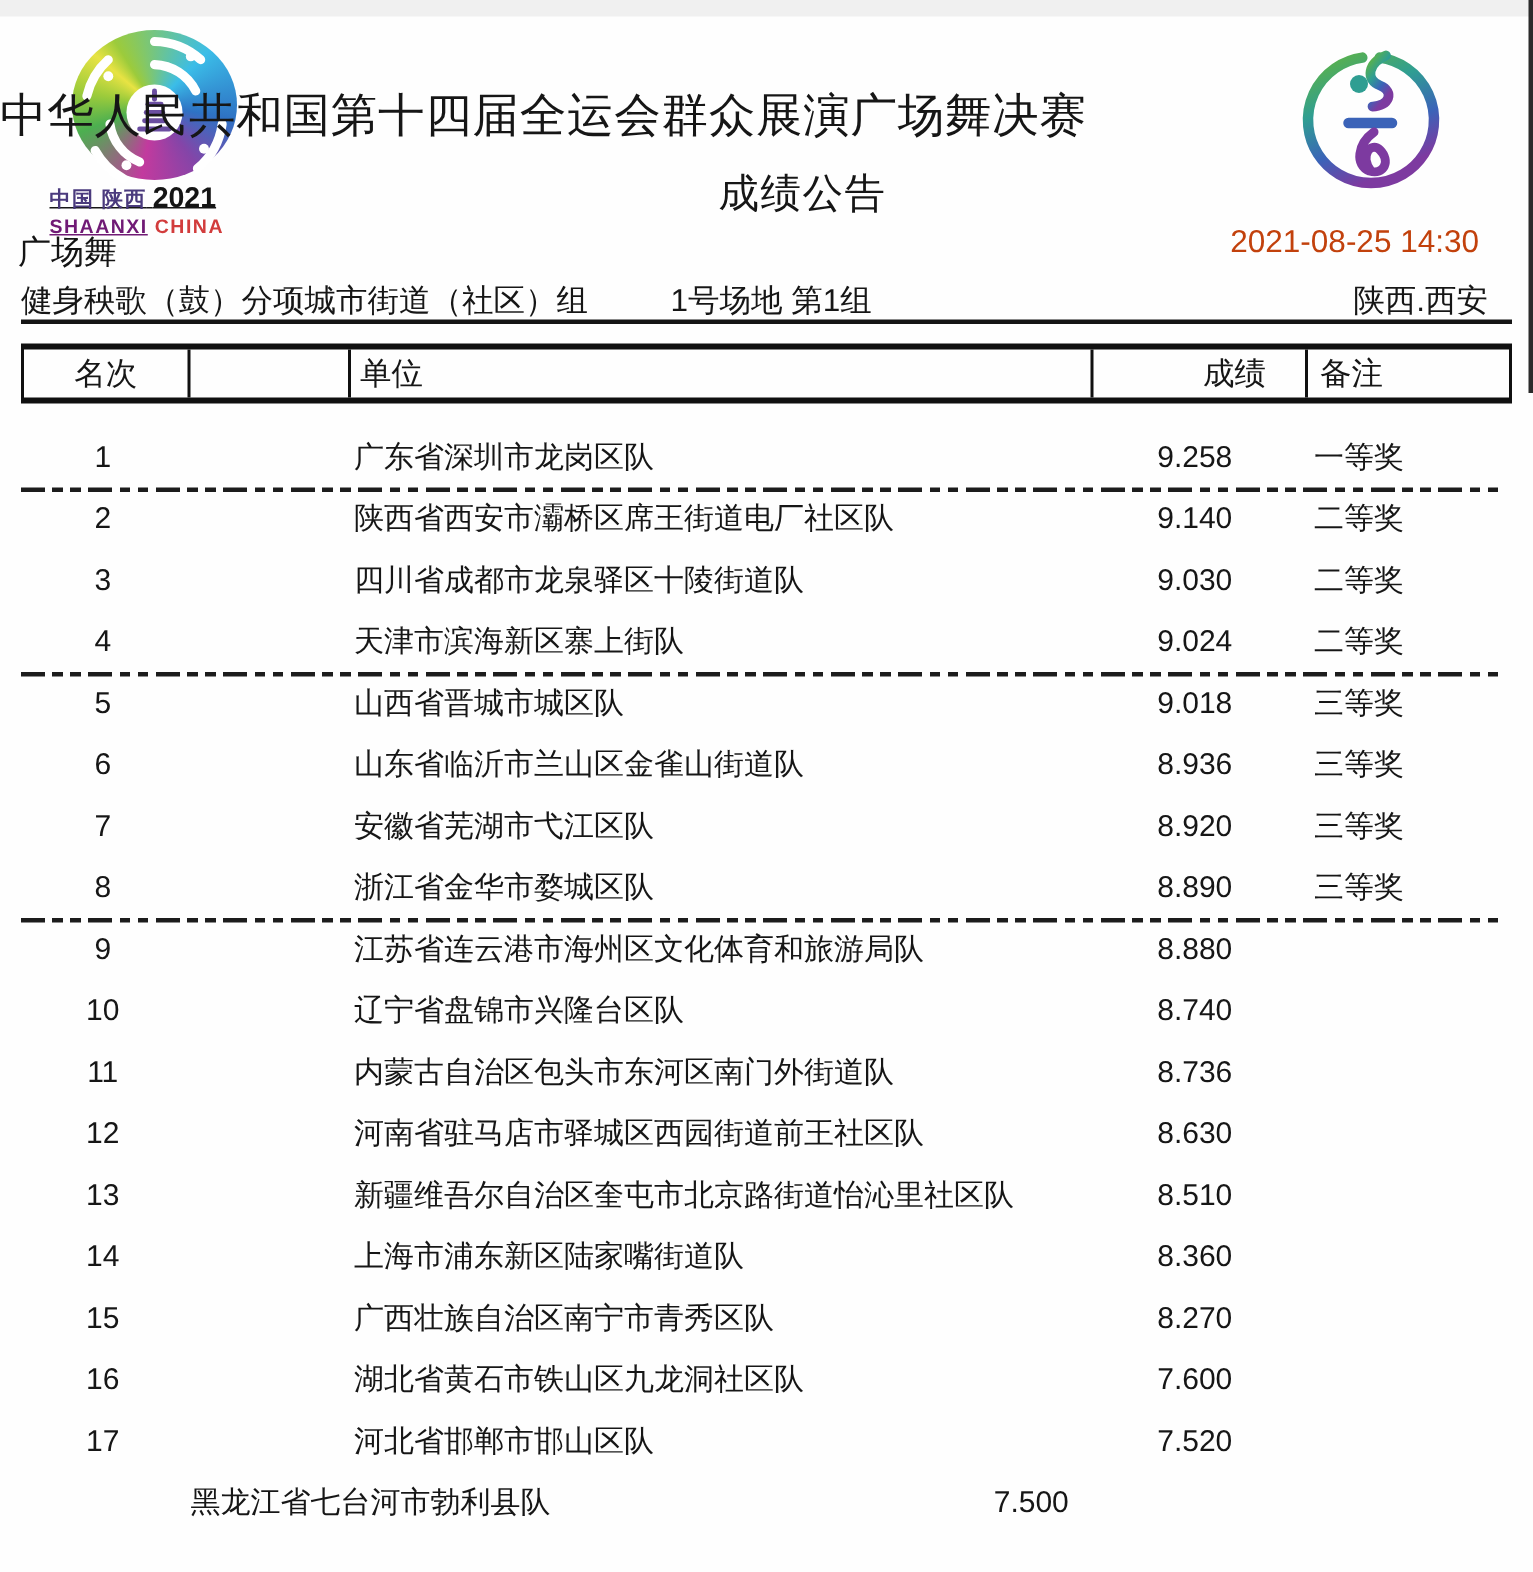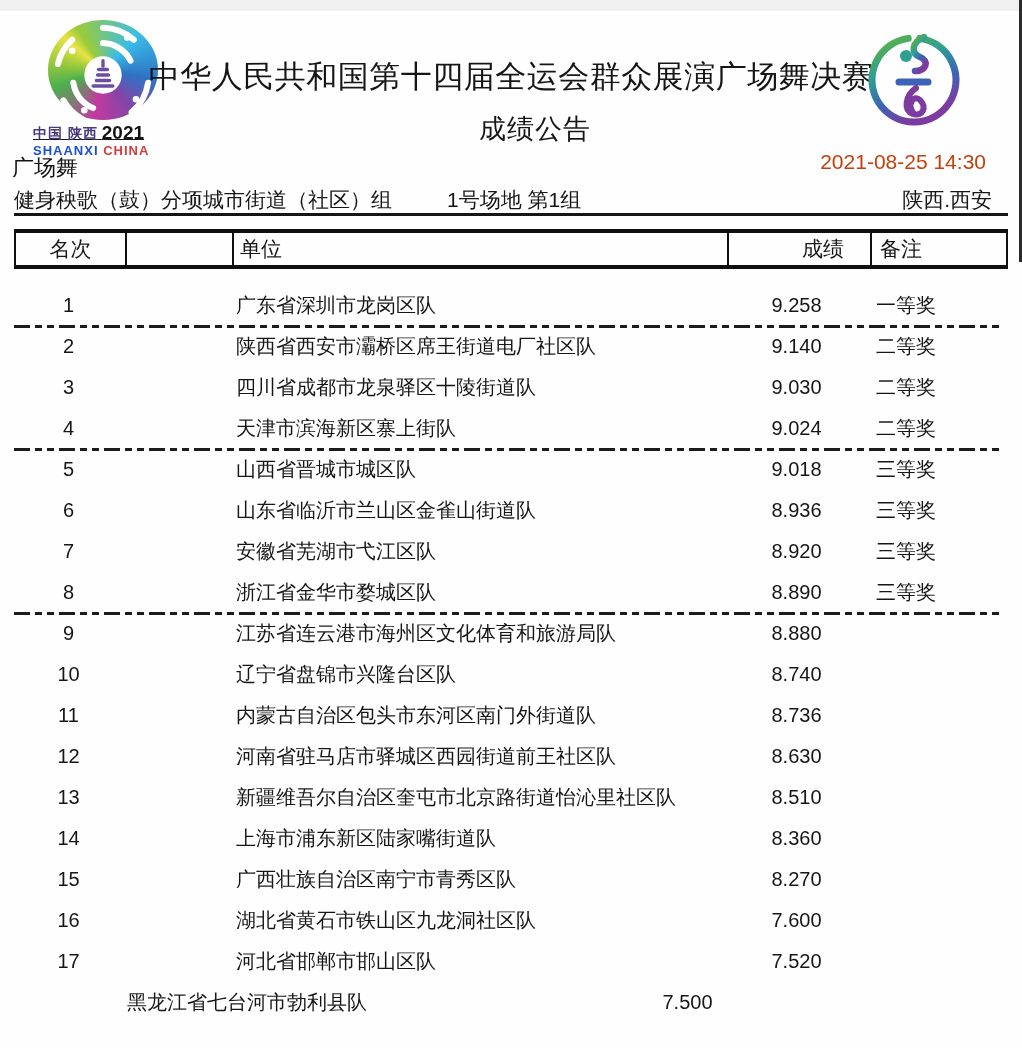--- a/index.html
+++ b/index.html
@@ -19,25 +19,25 @@
 
   
   .emblem{position:absolute;left:48px;top:20px;width:110px;height:100px;border-radius:50%;
     background:conic-gradient(from -50deg,#e8e343,#9ccb3b 18deg,#3bbde8 95deg,#2e72c4 150deg,#8445a8 195deg,#c23a9e 240deg,#4caf50 300deg,#9ccb3b 330deg,#e8e343 360deg);}
   .emblem svg{position:absolute;inset:0;}
   .emblem-caption{position:absolute;left:33px;top:123px;line-height:1;white-space:nowrap;}
   .cap-line1{font-size:14px;font-weight:bold;text-decoration:underline;}
   .cap-cn{color:#4a3a7d;letter-spacing:1px;}
   .cap-year{color:#141414;font-size:19px;vertical-align:-1px;}
   .cap-line2{font-size:13px;font-weight:bold;margin-top:2px;letter-spacing:1px;}
-  .cap-shaanxi{color:#1d4ed8;}
+  .cap-shaanxi{color:#701a75;text-decoration:underline;}
   .cap-china{color:#d23c3c;}
   .category{position:absolute;left:12px;top:153px;font-size:22px;color:#141414;}
 
-  .title1{position:absolute;left:0;right:0;top:56px;text-align:center;font-size:31px;font-weight:500;letter-spacing:0.5px;}
+  .title1{position:absolute;left:0;right:0;top:56px;font-size:31px;font-weight:500;letter-spacing:0.5px;}
   .title2{position:absolute;left:16px;right:0;top:111px;text-align:center;font-size:27px;font-weight:500;letter-spacing:1px;margin-left:32px;}
 
   .pictogram{position:absolute;left:864px;top:26px;width:100px;height:106px;}
   .datetime{position:absolute;right:36px;top:150px;font-size:21px;color:#c2410c;}
 
   
   .event-line{position:absolute;top:186px;left:0;right:0;height:26px;font-size:21px;font-weight:500;}
   .event-group{position:absolute;left:14px;}
   .event-venue{position:absolute;left:447px;}
   .event-location{position:absolute;right:30px;}

